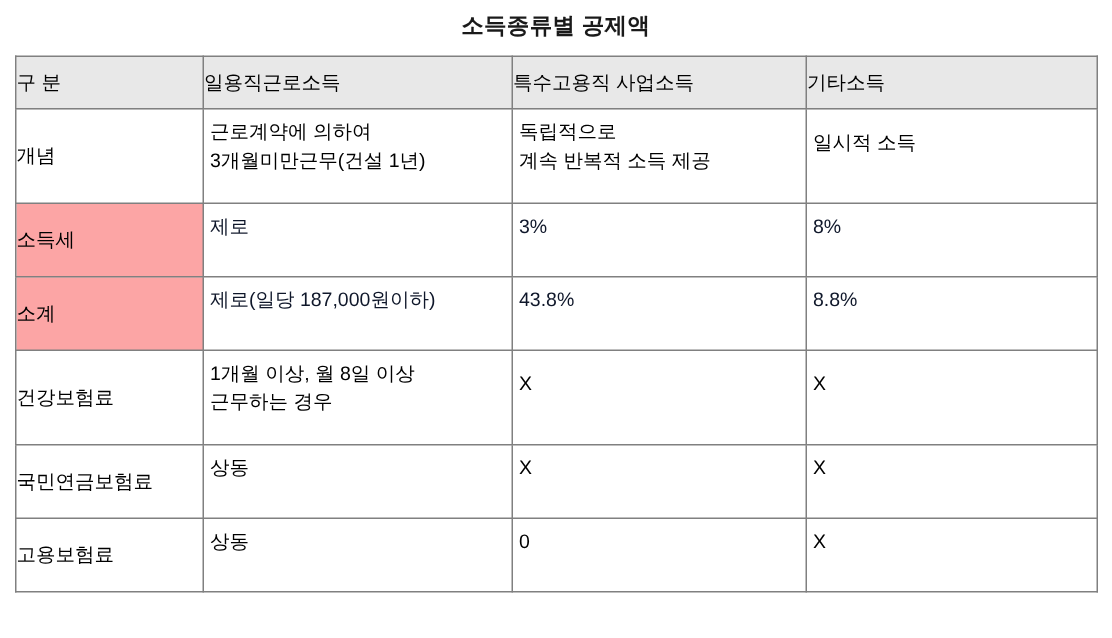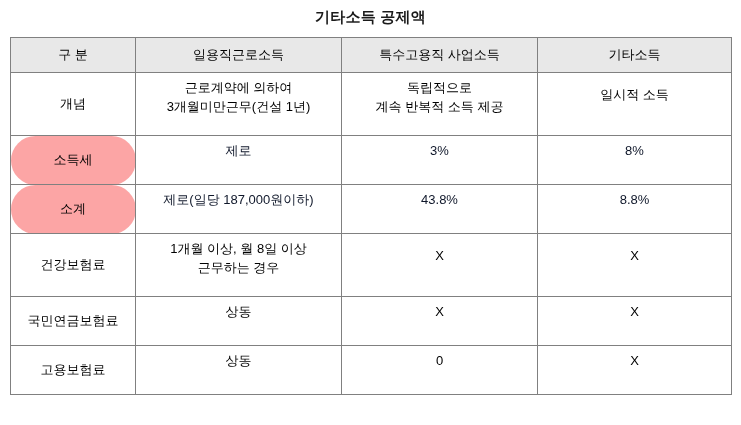--- a/index.html
+++ b/index.html
@@ -35,41 +35,39 @@
   table.grid {
     border-collapse: collapse;
     width: 721px;
     table-layout: fixed;
     background: #ffffff;
   }
   table.grid td, table.grid th {
     border: 1px solid #808080;
     padding: 0;
     vertical-align: middle;
-    text-align: center;
     font-weight: normal;
     font-size: 13px;
     line-height: 1.45;
   }
   thead td {
     background: #e8e8e8;
     font-weight: bold;
     height: 34px;
     font-size: 13.5px;
   }
   .col-label { width: 125px; }
   .col-a { width: 206px; }
   .col-b { width: 196px; }
   .col-c { width: 194px; }
 
   td.rowhead {
     text-align: left;
     padding-left: 10px;
     font-size: 13px;
-    border-radius: 27px;
   }
   td.rowhead.shaded {
     background: #fca5a5;
   }
   .cell {
     padding: 6px 4px;
   }
   .cell .line {
     display: block;
   }
@@ -77,21 +75,21 @@
     color: #0f172a;
   }
   .h1line { height: 36px; }
   .h2line { height: 50px; }
 </style>
 </head>
 <body>
 
 <div class="page">
 
-  <div class="doc-title">기타소득 공제액</div>
+  <div class="doc-title">소득종류별 공제액</div>
 
   <div class="table-wrap">
     <table class="grid">
       <colgroup>
         <col class="col-label">
         <col class="col-a">
         <col class="col-b">
         <col class="col-c">
       </colgroup>
       <thead>

